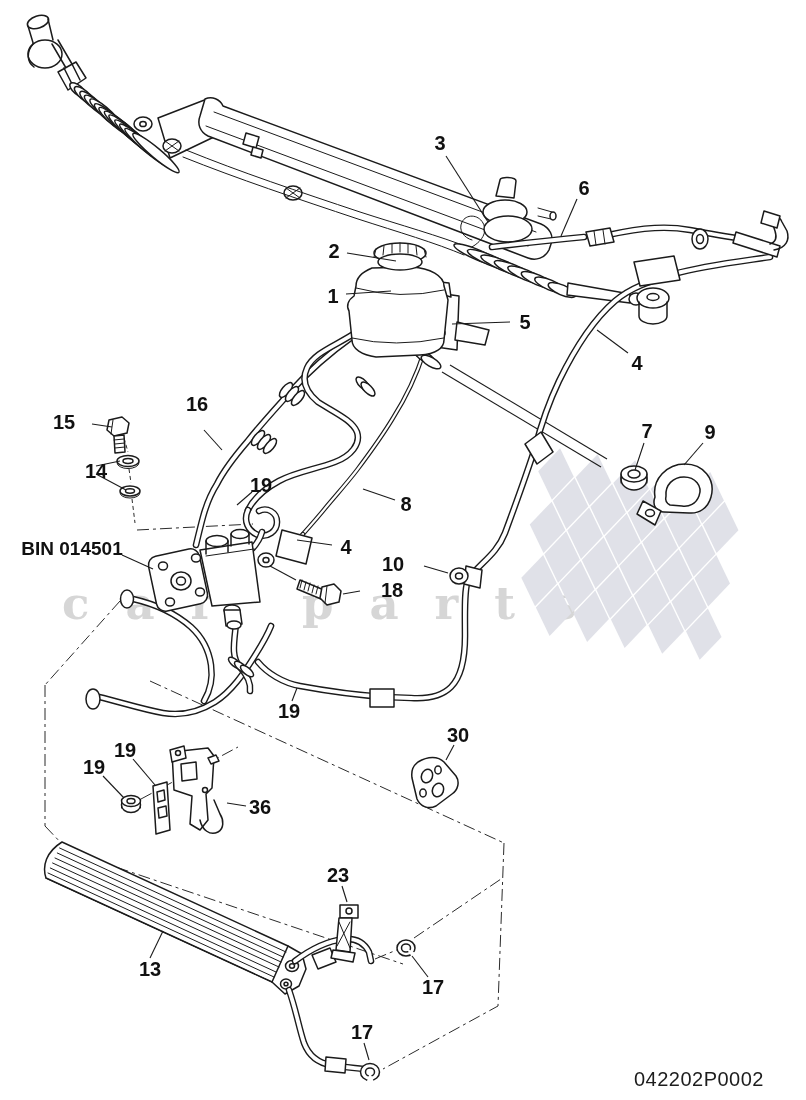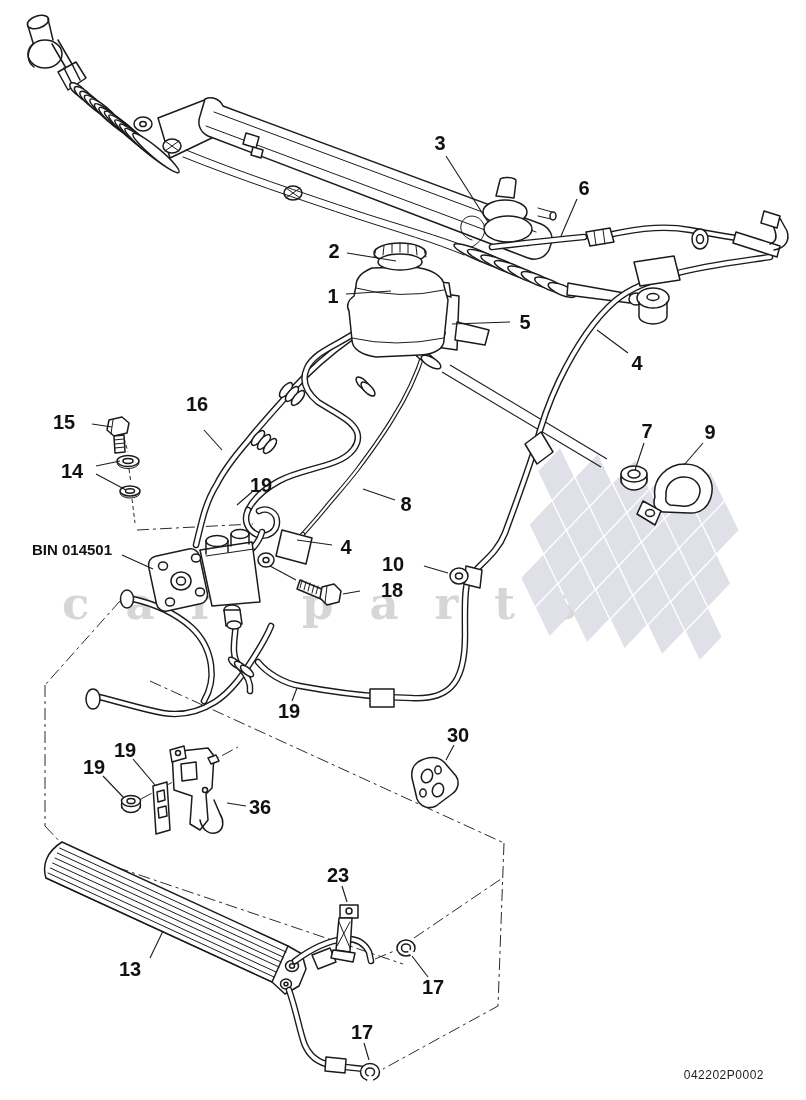--- a/index.html
+++ b/index.html
@@ -6,22 +6,22 @@
   #stage{position:relative;width:806px;height:1100px;background:#fff;overflow:hidden;
          font-family:"Liberation Sans",sans-serif;}
   .wm-brand{position:absolute;left:54px;top:460px;font-family:"DejaVu Serif",serif;
             font-weight:bold;font-size:112px;letter-spacing:-4px;line-height:1;white-space:nowrap;}
   .wm-tag{position:absolute;left:62px;top:581px;font-family:"DejaVu Serif",serif;
           font-weight:bold;font-size:45px;letter-spacing:36px;line-height:1;white-space:nowrap;}
   #art{position:absolute;left:0;top:0;}
   #labels{position:absolute;left:0;top:0;width:806px;height:1100px;pointer-events:none;}
   .callout{position:absolute;transform:translate(-50%,-50%);font-weight:bold;font-size:20px;
            color:#111;white-space:nowrap;}
-  .binlab{font-size:15px;}
-  .docnum{position:absolute;right:42px;top:1068px;font-size:12px;color:#1d1d1d;letter-spacing:0.5px;}
+  .binlab{font-size:19px;}
+  .docnum{position:absolute;right:42px;top:1068px;font-size:20px;color:#1d1d1d;letter-spacing:0.5px;}
   
   .ln{fill:none;stroke:#1b1b1b;stroke-width:1.5;stroke-linejoin:round;stroke-linecap:round;}
   .lnf{fill:#fff;stroke:#1b1b1b;stroke-width:1.5;stroke-linejoin:round;}
   .thin{stroke-width:1;}
   .tube{fill:none;stroke:#1b1b1b;stroke-width:6.6;stroke-linecap:round;}
   .tube-core{fill:none;stroke:#fff;stroke-width:3.8;stroke-linecap:round;}
   .pipe{fill:none;stroke:#1b1b1b;stroke-width:4.4;stroke-linecap:round;}
   .pipe-core{fill:none;stroke:#fff;stroke-width:2.2;stroke-linecap:round;}
   .dash{fill:none;stroke:#2b2b2b;stroke-width:1;stroke-dasharray:12 4 3 4;}
   .sdash{fill:none;stroke:#2b2b2b;stroke-width:1;stroke-dasharray:4 3;}
@@ -426,22 +426,22 @@
       <div class="callout" style="left: 440px; top: 143px;">3</div>
       <div class="callout" style="left: 637px; top: 363px;">4</div>
       <div class="callout" style="left: 525px; top: 322px;">5</div>
       <div class="callout" style="left: 584px; top: 188px;">6</div>
       <div class="callout" style="left: 647px; top: 431px;">7</div>
       <div class="callout" style="left: 406px; top: 504px;">8</div>
       <div class="callout" style="left: 710px; top: 432px;">9</div>
       <div class="callout" style="left: 393px; top: 564px;">10</div>
       <div class="callout" style="left: 94px; top: 767px;">19</div>
       <div class="callout" style="left: 346px; top: 547px;">4</div>
-      <div class="callout" style="left: 130px; top: 969px;">13</div>
-      <div class="callout" style="left: 72px; top: 471px;">14</div>
+      <div class="callout" style="left: 150px; top: 969px;">13</div>
+      <div class="callout" style="left: 96px; top: 471px;">14</div>
       <div class="callout" style="left: 64px; top: 422px;">15</div>
       <div class="callout" style="left: 197px; top: 404px;">16</div>
       <div class="callout" style="left: 433px; top: 987px;">17</div>
       <div class="callout" style="left: 362px; top: 1032px;">17</div>
       <div class="callout" style="left: 392px; top: 590px;">18</div>
       <div class="callout" style="left: 261px; top: 485px;">19</div>
       <div class="callout" style="left: 289px; top: 711px;">19</div>
       <div class="callout" style="left: 458px; top: 735px;">30</div>
       <div class="callout" style="left: 260px; top: 807px;">36</div>
       <div class="callout" style="left: 125px; top: 750px;">19</div>

